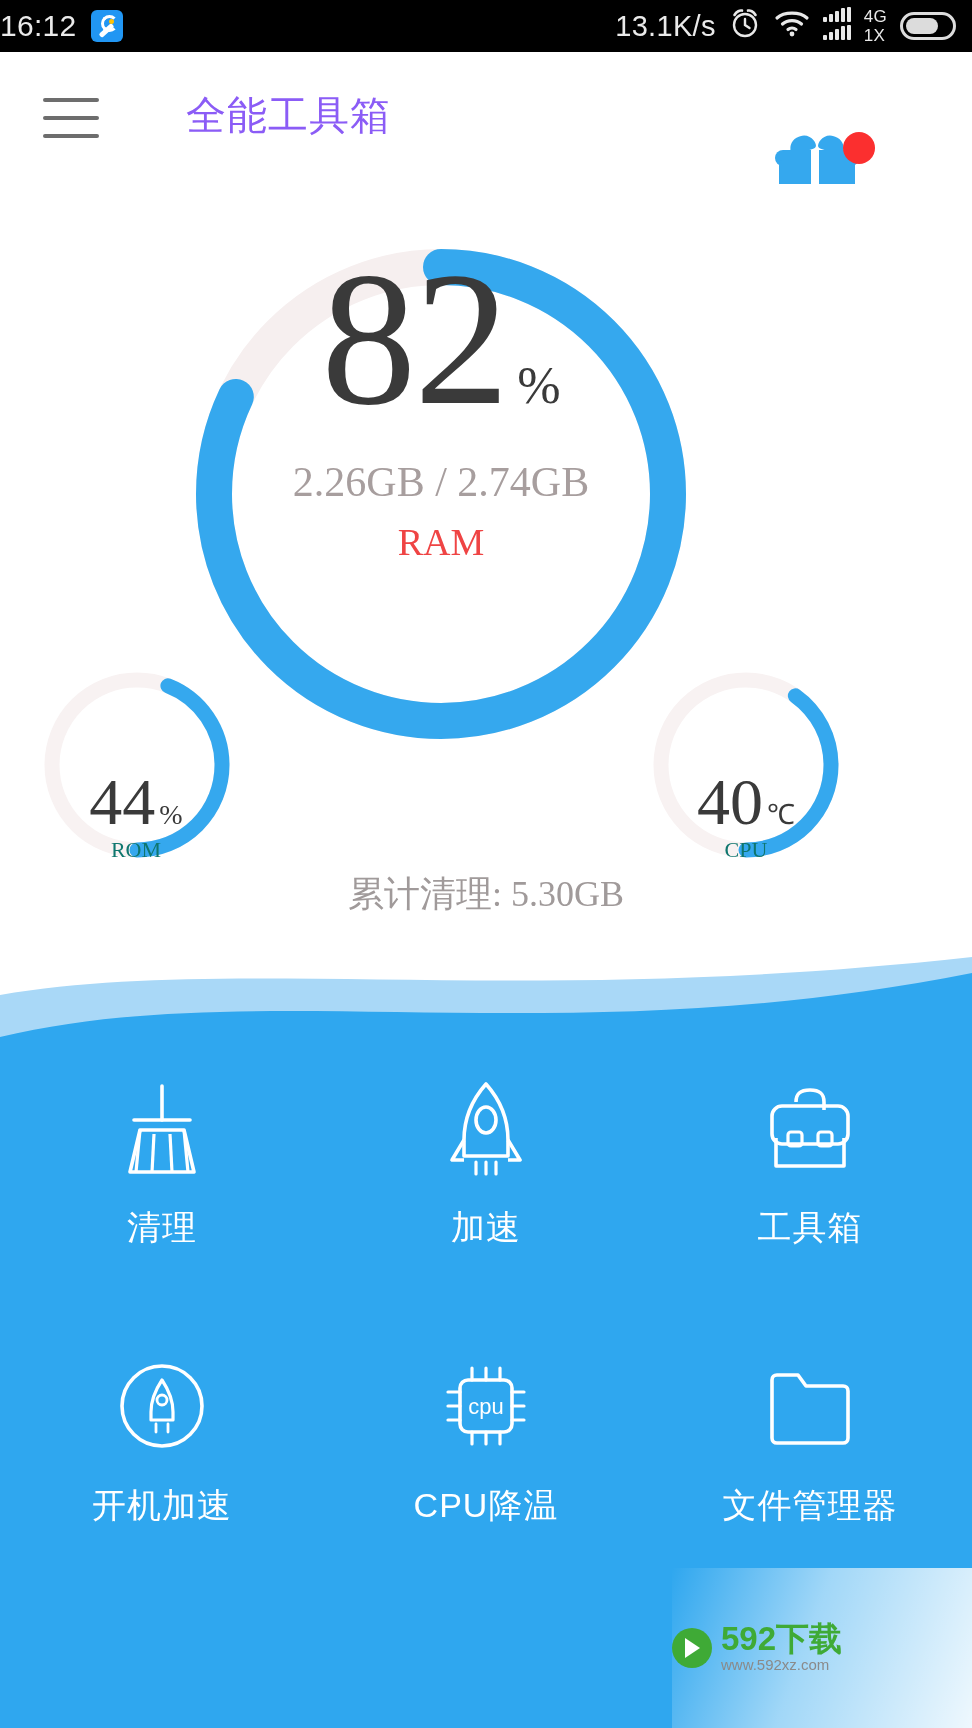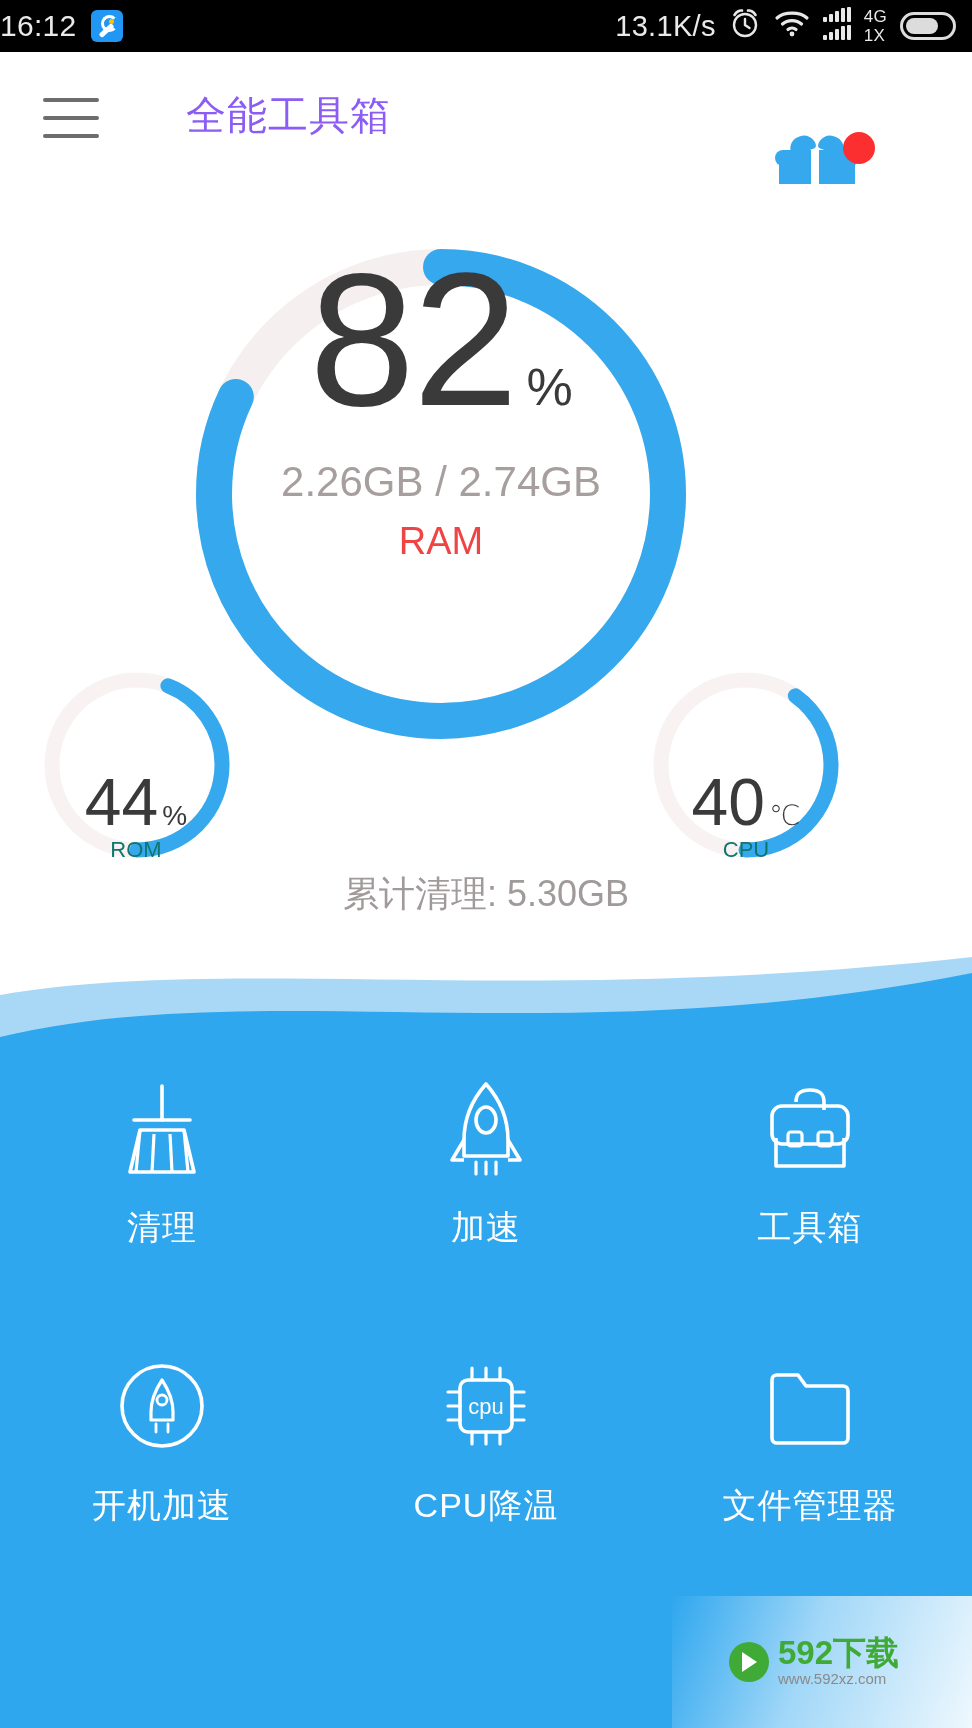--- a/index.html
+++ b/index.html
@@ -187,20 +187,21 @@
     background: #fb2f2f;
     border-radius: 50%;
   }
 
   
   .gauges {
     position: absolute;
     left: 0; top: 184px;
     width: 972px; height: 790px;
     background: #ffffff;
+    font-family: Liberation Serif, serif;
   }
   .ring-svg { position: absolute; }
 
   .gauge-center-main {
     position: absolute;
     left: 186px; top: 60px;
     width: 510px;
     text-align: center;
   }
   .main-pct {
@@ -307,25 +308,25 @@
     margin-top: 22px;
     font-size: 34px;
     color: #ffffff;
     letter-spacing: 1px;
   }
 
   
   .watermark {
     position: absolute;
     right: 0; bottom: 0;
-    width: 300px; height: 132px;
+    width: 300px; height: 160px;
     background: linear-gradient(110deg, rgba(255,255,255,0) 0%, rgba(255,255,255,0.55) 45%, rgba(255,255,255,0.92) 100%);
     display: flex;
     align-items: center;
-    justify-content: center;
+    justify-content: flex-start;
     padding-right: 16px;
     box-sizing: border-box;
   }
   .wm-inner { display: flex; align-items: center; gap: 9px; }
   .wm-badge {
     width: 40px; height: 40px;
     border-radius: 50%;
     background: #3faa36;
     position: relative;
   }

